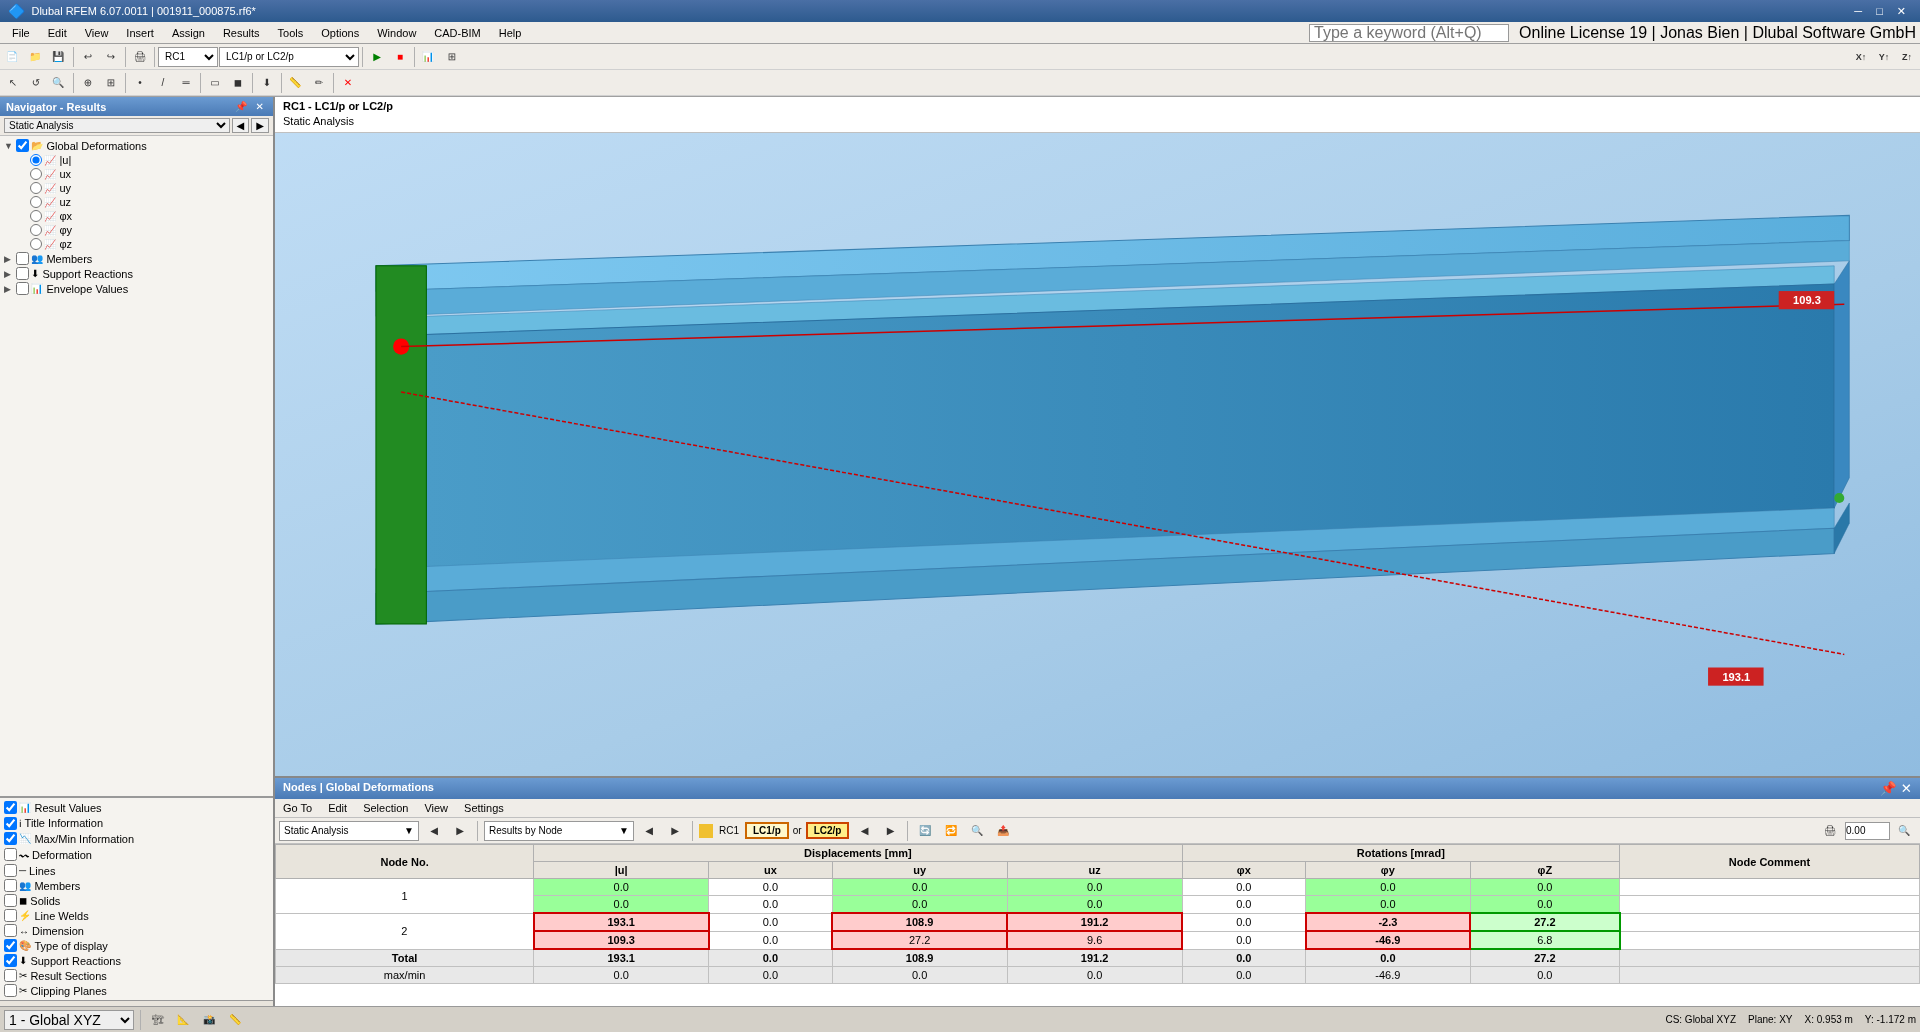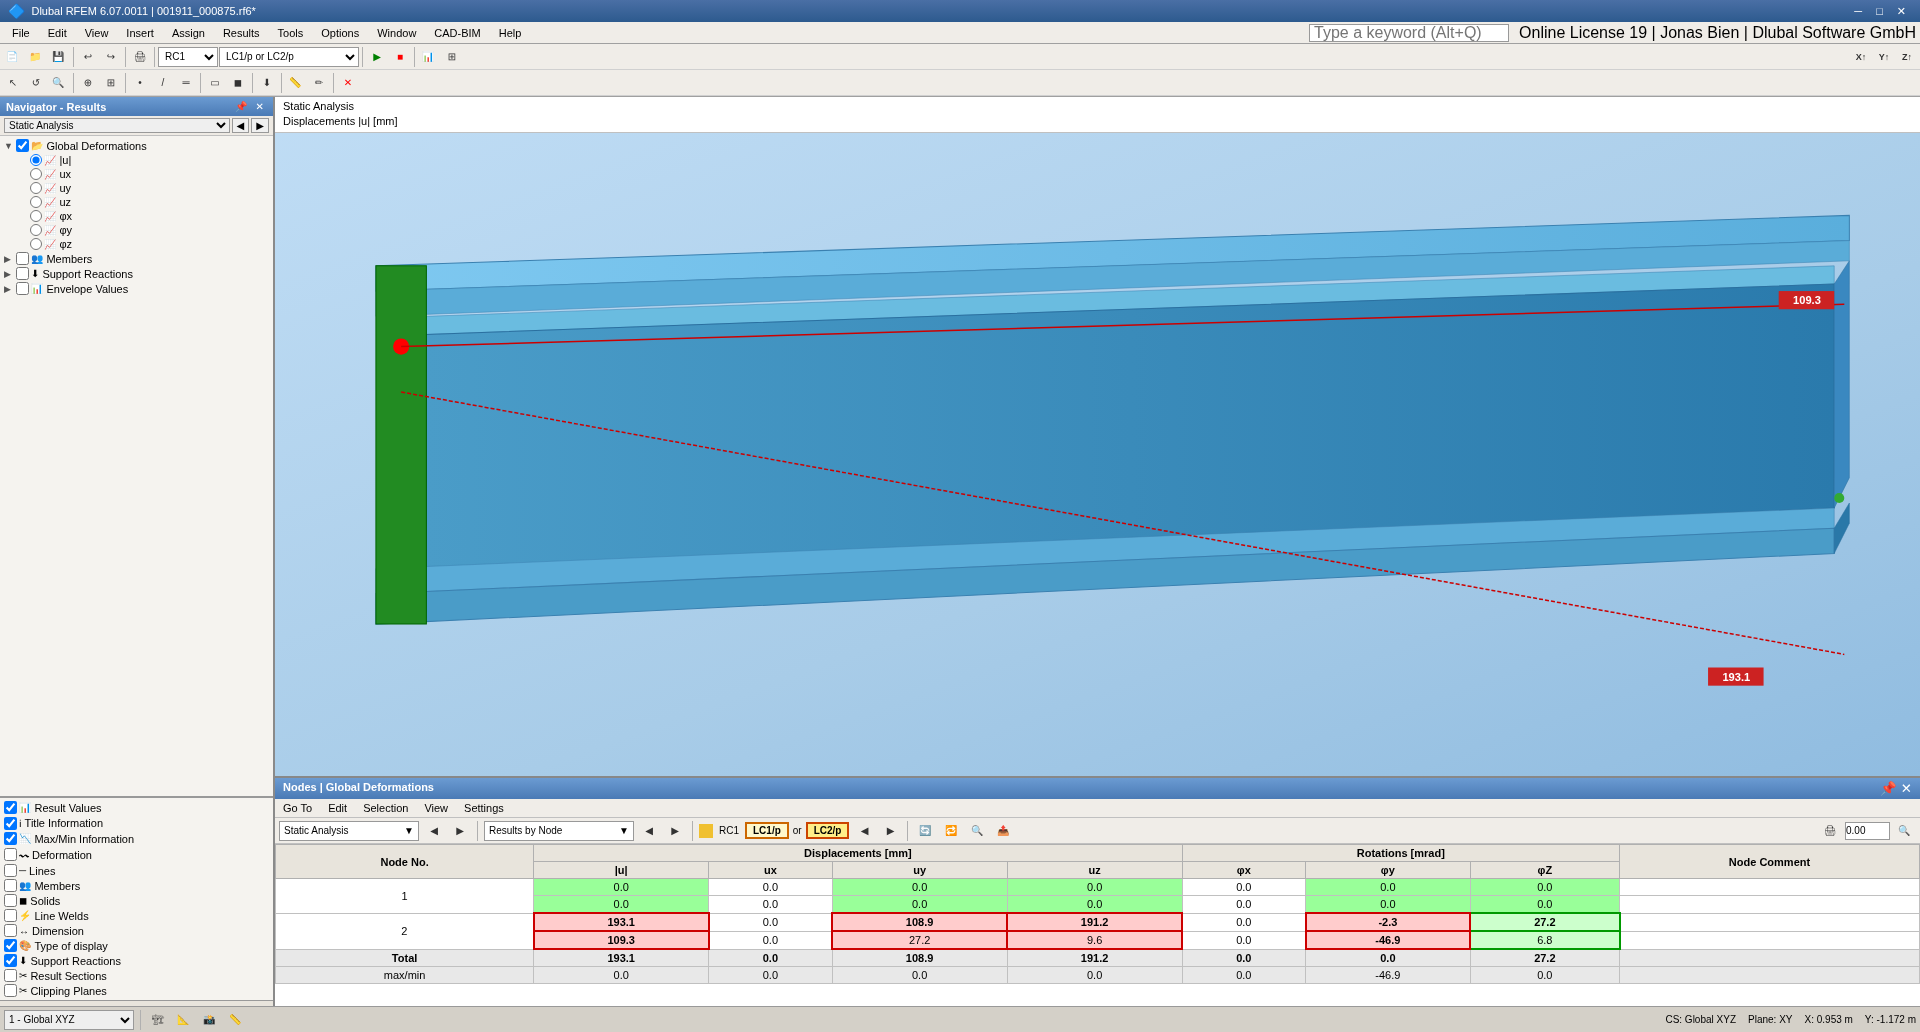--- a/index.html
+++ b/index.html
@@ -458,22 +458,22 @@
       <button class="tb-btn" title="Display">🎥</button>
       <button class="tb-btn" title="Ruler">📏</button>
     </div>
   </div>
 
   <div style="flex:1; display:flex; flex-direction:column; position:relative;">
 
     <div style="flex:1; position:relative; background:linear-gradient(160deg, #c0ddf5 0%, #a8cce8 60%, #90bce0 100%);">
 
       <div class="viewport-header">
+        <div style="font-weight:bold;">RC1 - LC1/p or LC2/p</div>
         <div>Static Analysis</div>
-        <div>Displacements |u| [mm]</div>
       </div>
 
       <div style="position:absolute; top:50px; left:0; right:0; bottom:28px; overflow:hidden;">
         <svg width="100%" height="100%" viewBox="0 0 1630 480" preserveAspectRatio="xMidYMid meet">
 
           <defs>
             <linearGradient id="beamTopGrad" x1="0%" y1="0%" x2="100%" y2="0%">
               <stop offset="0%" style="stop-color:#7ec8f0;stop-opacity:1"></stop>
               <stop offset="100%" style="stop-color:#5aaedc;stop-opacity:1"></stop>
             </linearGradient>
@@ -676,21 +676,21 @@
         </div>
         <div class="table-tab active">Global Deformations</div>
         <div class="table-tab">Support Forces</div>
       </div>
     </div>
 
   </div>
 </div>
 
 <div class="status-bar">
-  <select style="height:20px; width:130px; font-size:10px; border:1px solid #999;">
+  <select style="height:20px; width:130px; font-size:14px; border:1px solid #999;">
     <option>1 - Global XYZ</option>
   </select>
   <span class="tb-sep"></span>
   <button class="tb-btn">🏗</button>
   <button class="tb-btn">📐</button>
   <button class="tb-btn">📸</button>
   <button class="tb-btn">📏</button>
   <span style="flex:1;"></span>
   <span style="margin-right:8px;">CS: Global XYZ</span>
   <span style="margin-right:8px;">Plane: XY</span>

